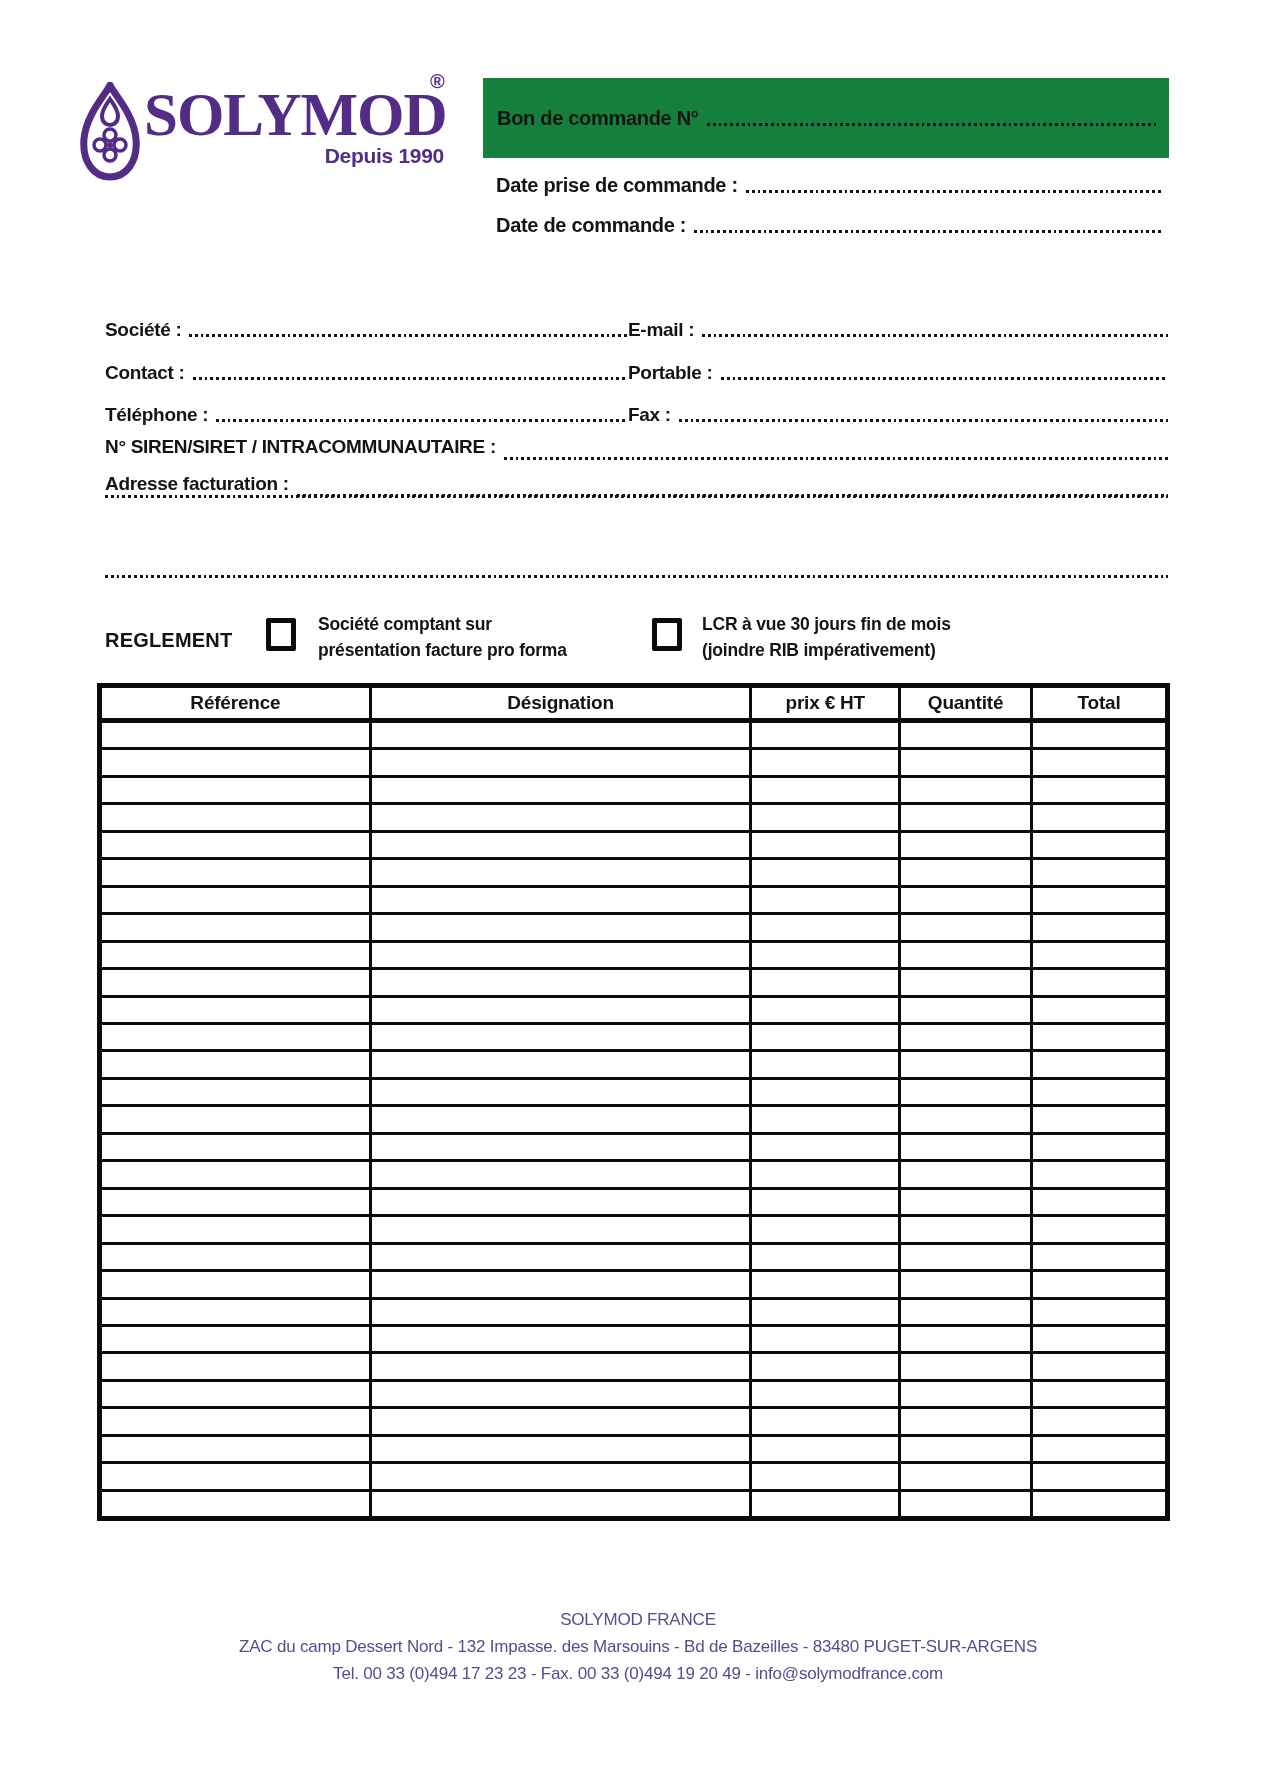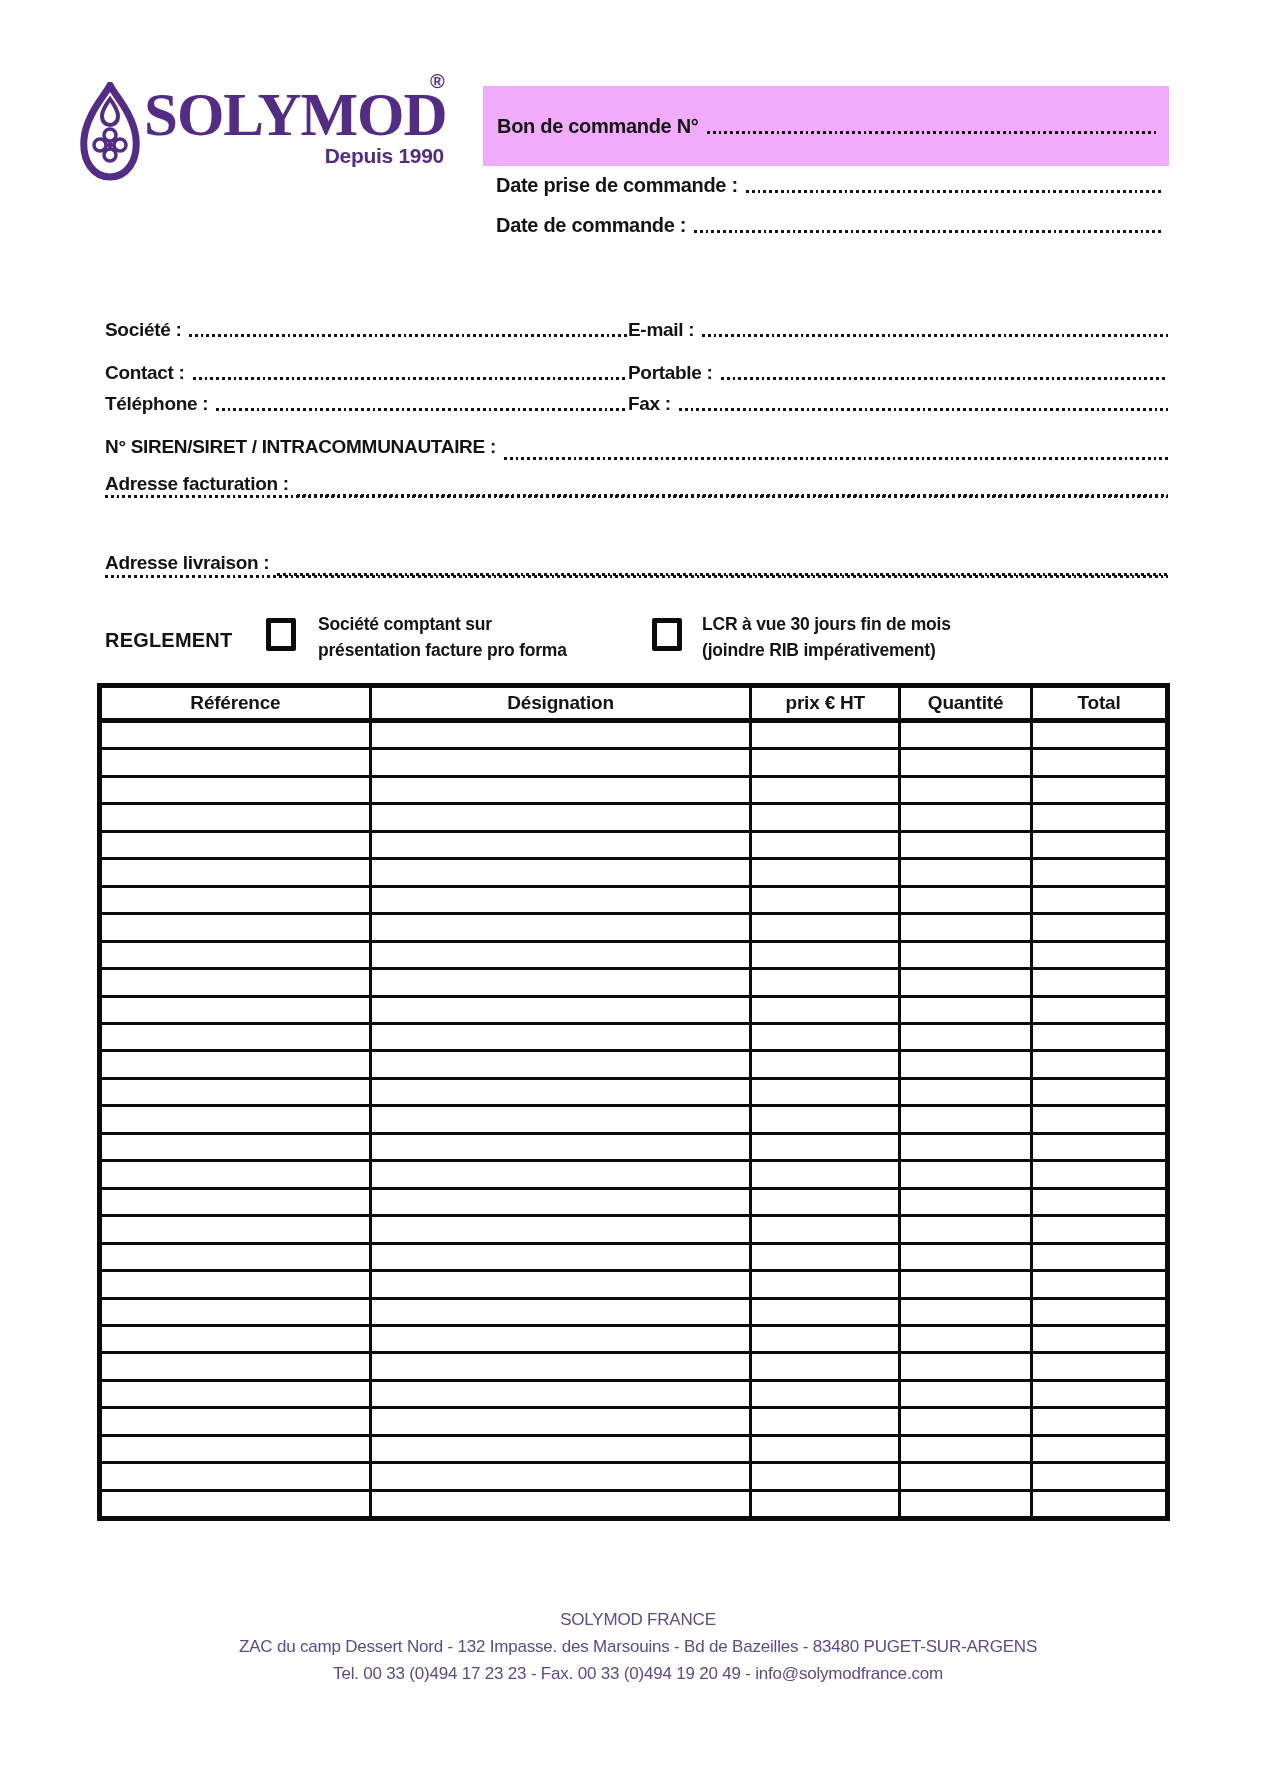--- a/index.html
+++ b/index.html
@@ -15,22 +15,22 @@
     position:absolute;left:66px;top:6px;font-family:"Liberation Serif",serif;
     font-weight:bold;font-size:61px;line-height:1;color:#532c85;letter-spacing:-1px;
   }
   .logo-reg{position:absolute;left:352px;top:-8px;font-size:20px;font-weight:bold;color:#532c85;}
   .logo-tagline{
     position:absolute;left:214px;top:66px;width:152px;text-align:right;
     font-size:21px;font-weight:bold;color:#532c85;letter-spacing:-0.3px;
   }
   
   .band{
-    position:absolute;left:483px;top:86px;width:686px;height:80px;
-    background:#f0abfc;display:flex;align-items:center;box-sizing:border-box;
+    position:absolute;left:483px;top:78px;width:686px;height:80px;
+    background:#15803d;display:flex;align-items:center;box-sizing:border-box;
     padding:0 12px 0 14px;
   }
   .formline{display:flex;align-items:flex-end;}
   .flabel{font-size:20px;font-weight:bold;letter-spacing:-0.3px;line-height:1.05;white-space:pre;}
   .leader{flex:1;position:relative;min-width:20px;}
   .leader::before{
     content:"";position:absolute;left:3px;right:0;bottom:3px;height:2.6px;
     background:repeating-linear-gradient(90deg,#141414 0 2.8px,transparent 2.8px 5.8px);
   }
   .band .formline{width:100%;}
@@ -124,44 +124,40 @@
   <div class="crow" style="top:321px">
     <div class="half-l">
       <span class="flabel">Contact : </span>
       <span class="leader"></span>
     </div>
     <div class="half-r">
       <span class="flabel">Portable : </span>
       <span class="leader"></span>
     </div>
   </div>
-  <div class="crow" style="top:352px">
+  <div class="crow" style="top:363px">
     <div class="half-l">
       <span class="flabel">Téléphone : </span>
       <span class="leader"></span>
     </div>
     <div class="half-r">
       <span class="flabel">Fax : </span>
       <span class="leader"></span>
     </div>
   </div>
 
   <div class="crow" style="top:401px">
     <span class="flabel">N° SIREN/SIRET / INTRACOMMUNAUTAIRE : </span>
     <span class="leader"></span>
   </div>
   <div class="crow" style="top:438px">
     <span class="flabel">Adresse facturation : </span>
     <span class="leader"></span>
   </div>
   <div class="dotline" style="top:480px">
-    <span class="leader"></span>
-  </div>
-  <div class="crow" style="top:517px">
-    <span class="flabel">Adresse livraison : </span>
     <span class="leader"></span>
   </div>
   <div class="dotline" style="top:560px">
     <span class="leader"></span>
   </div>
 
   <div class="payment">
     <div class="pay-title">REGLEMENT</div>
     <div class="pay-box b1"></div>
     <div class="pay-text t1">

